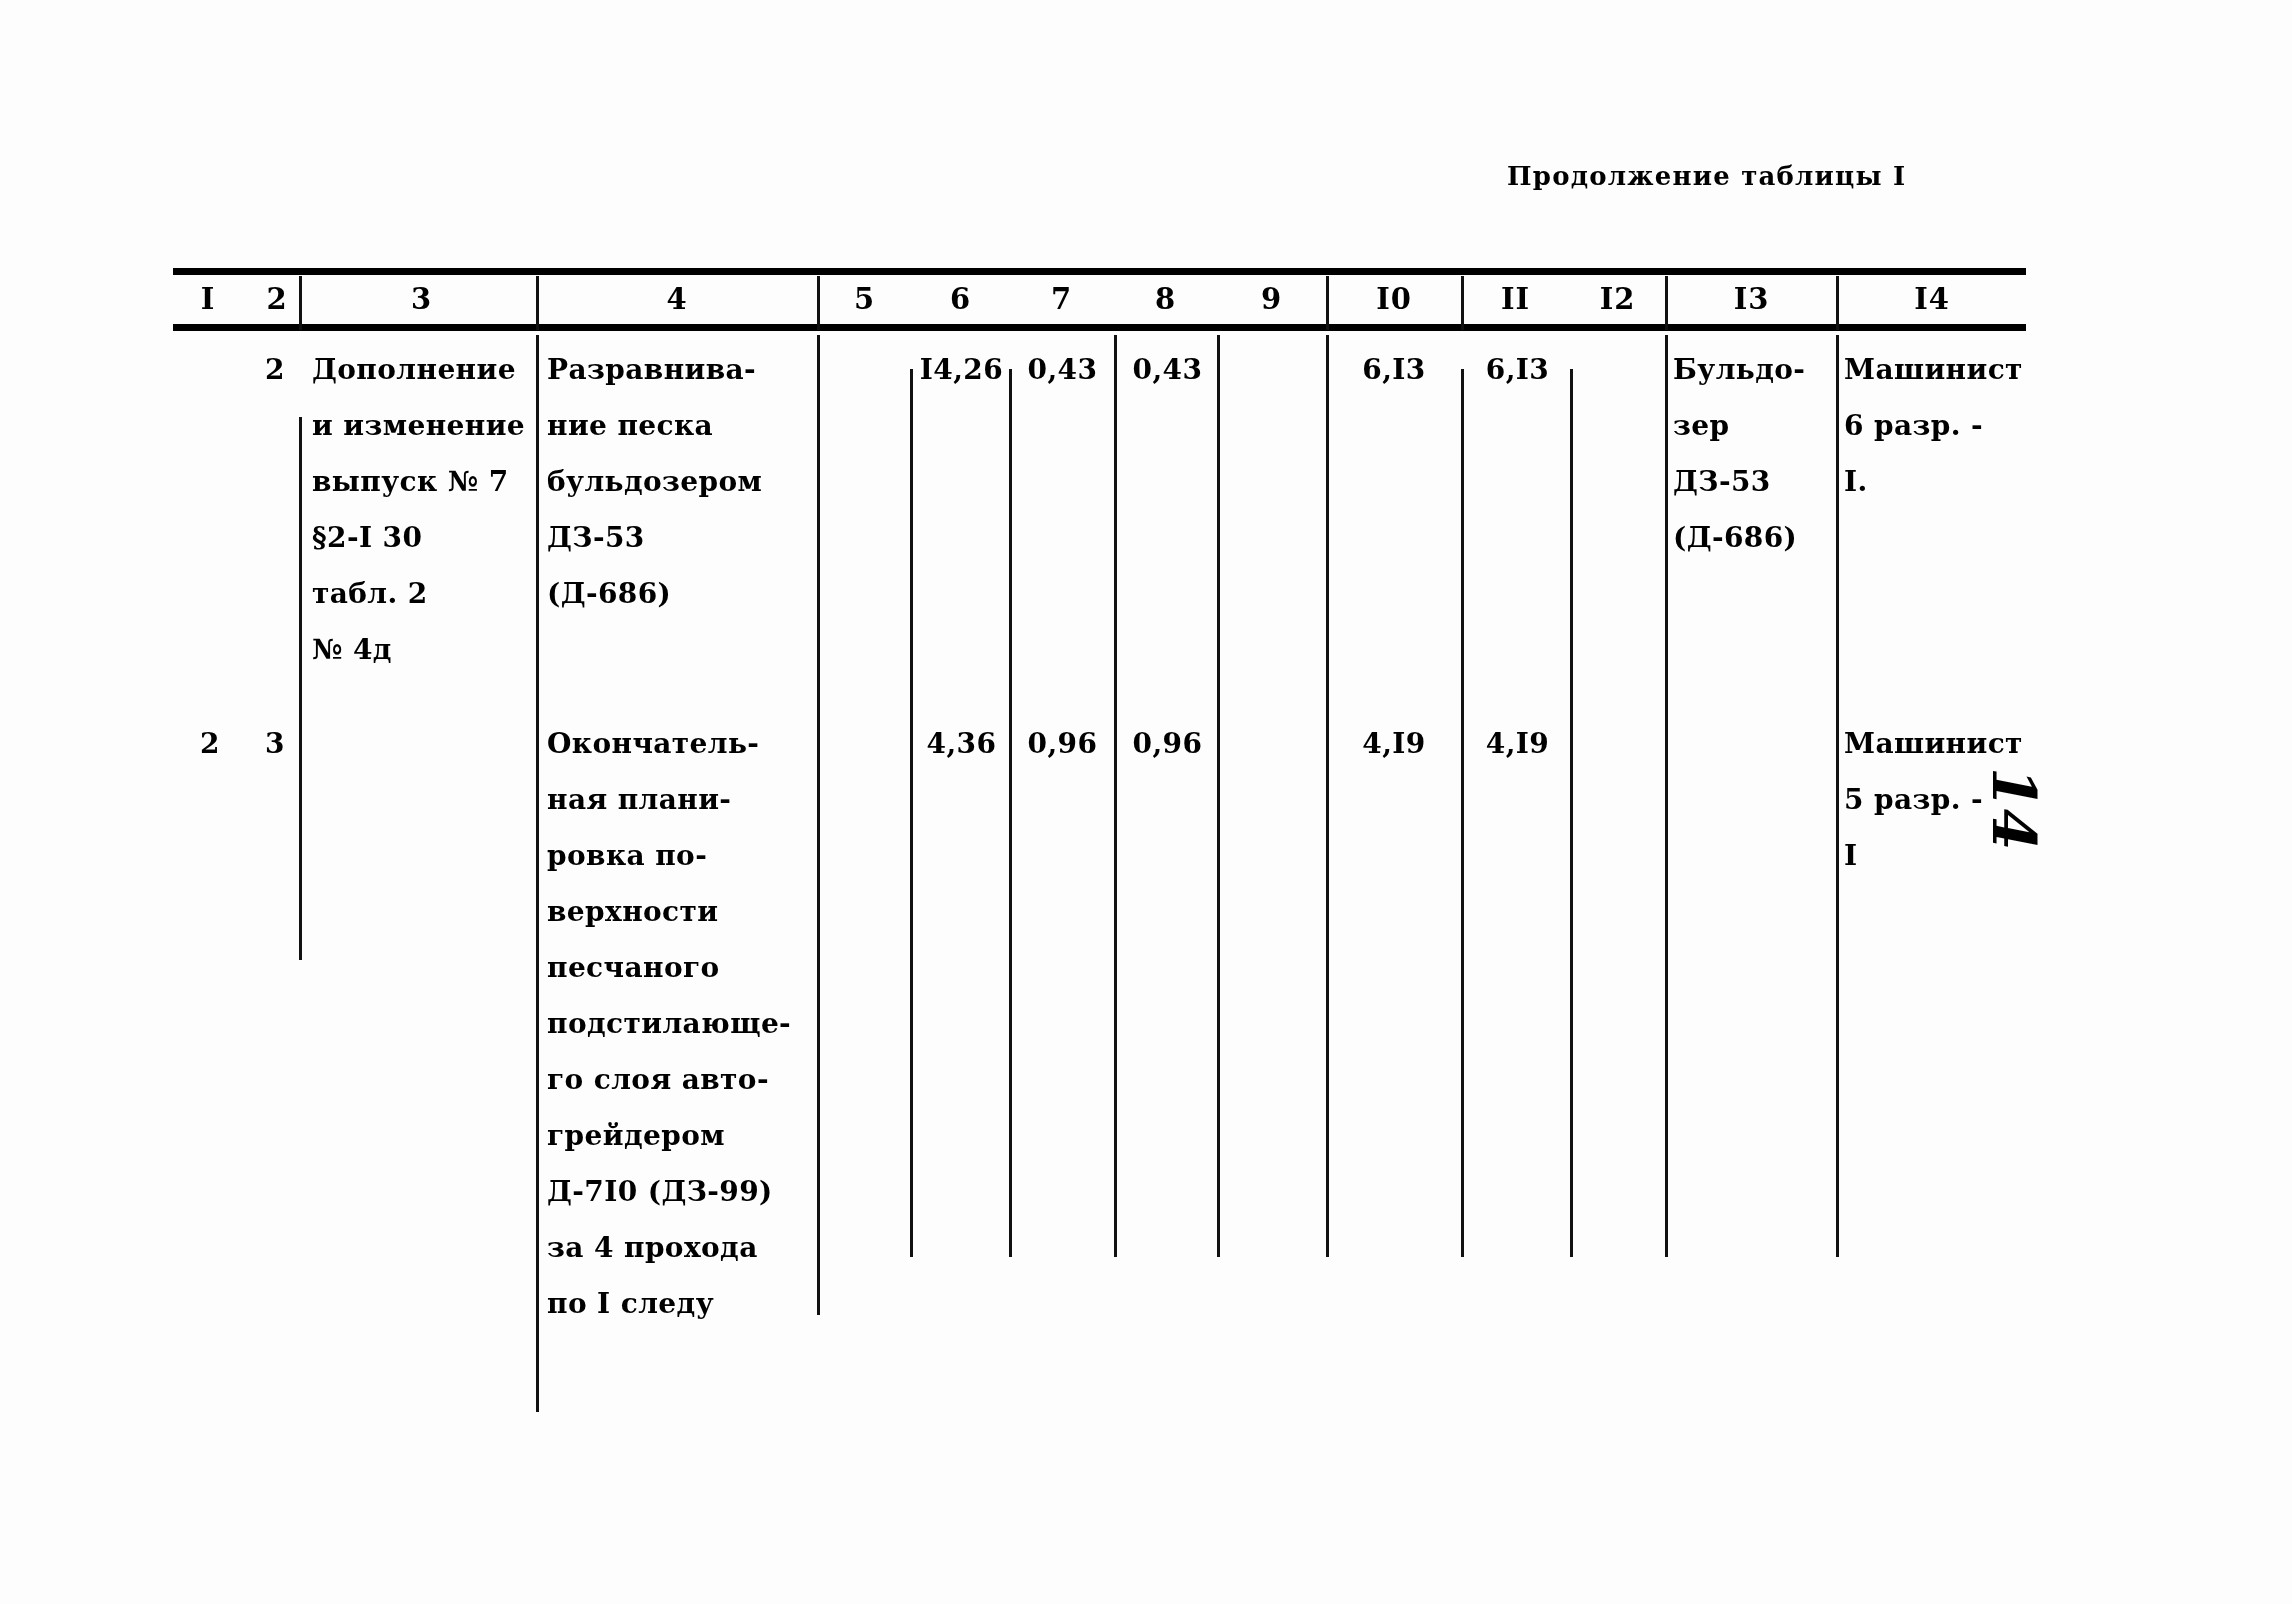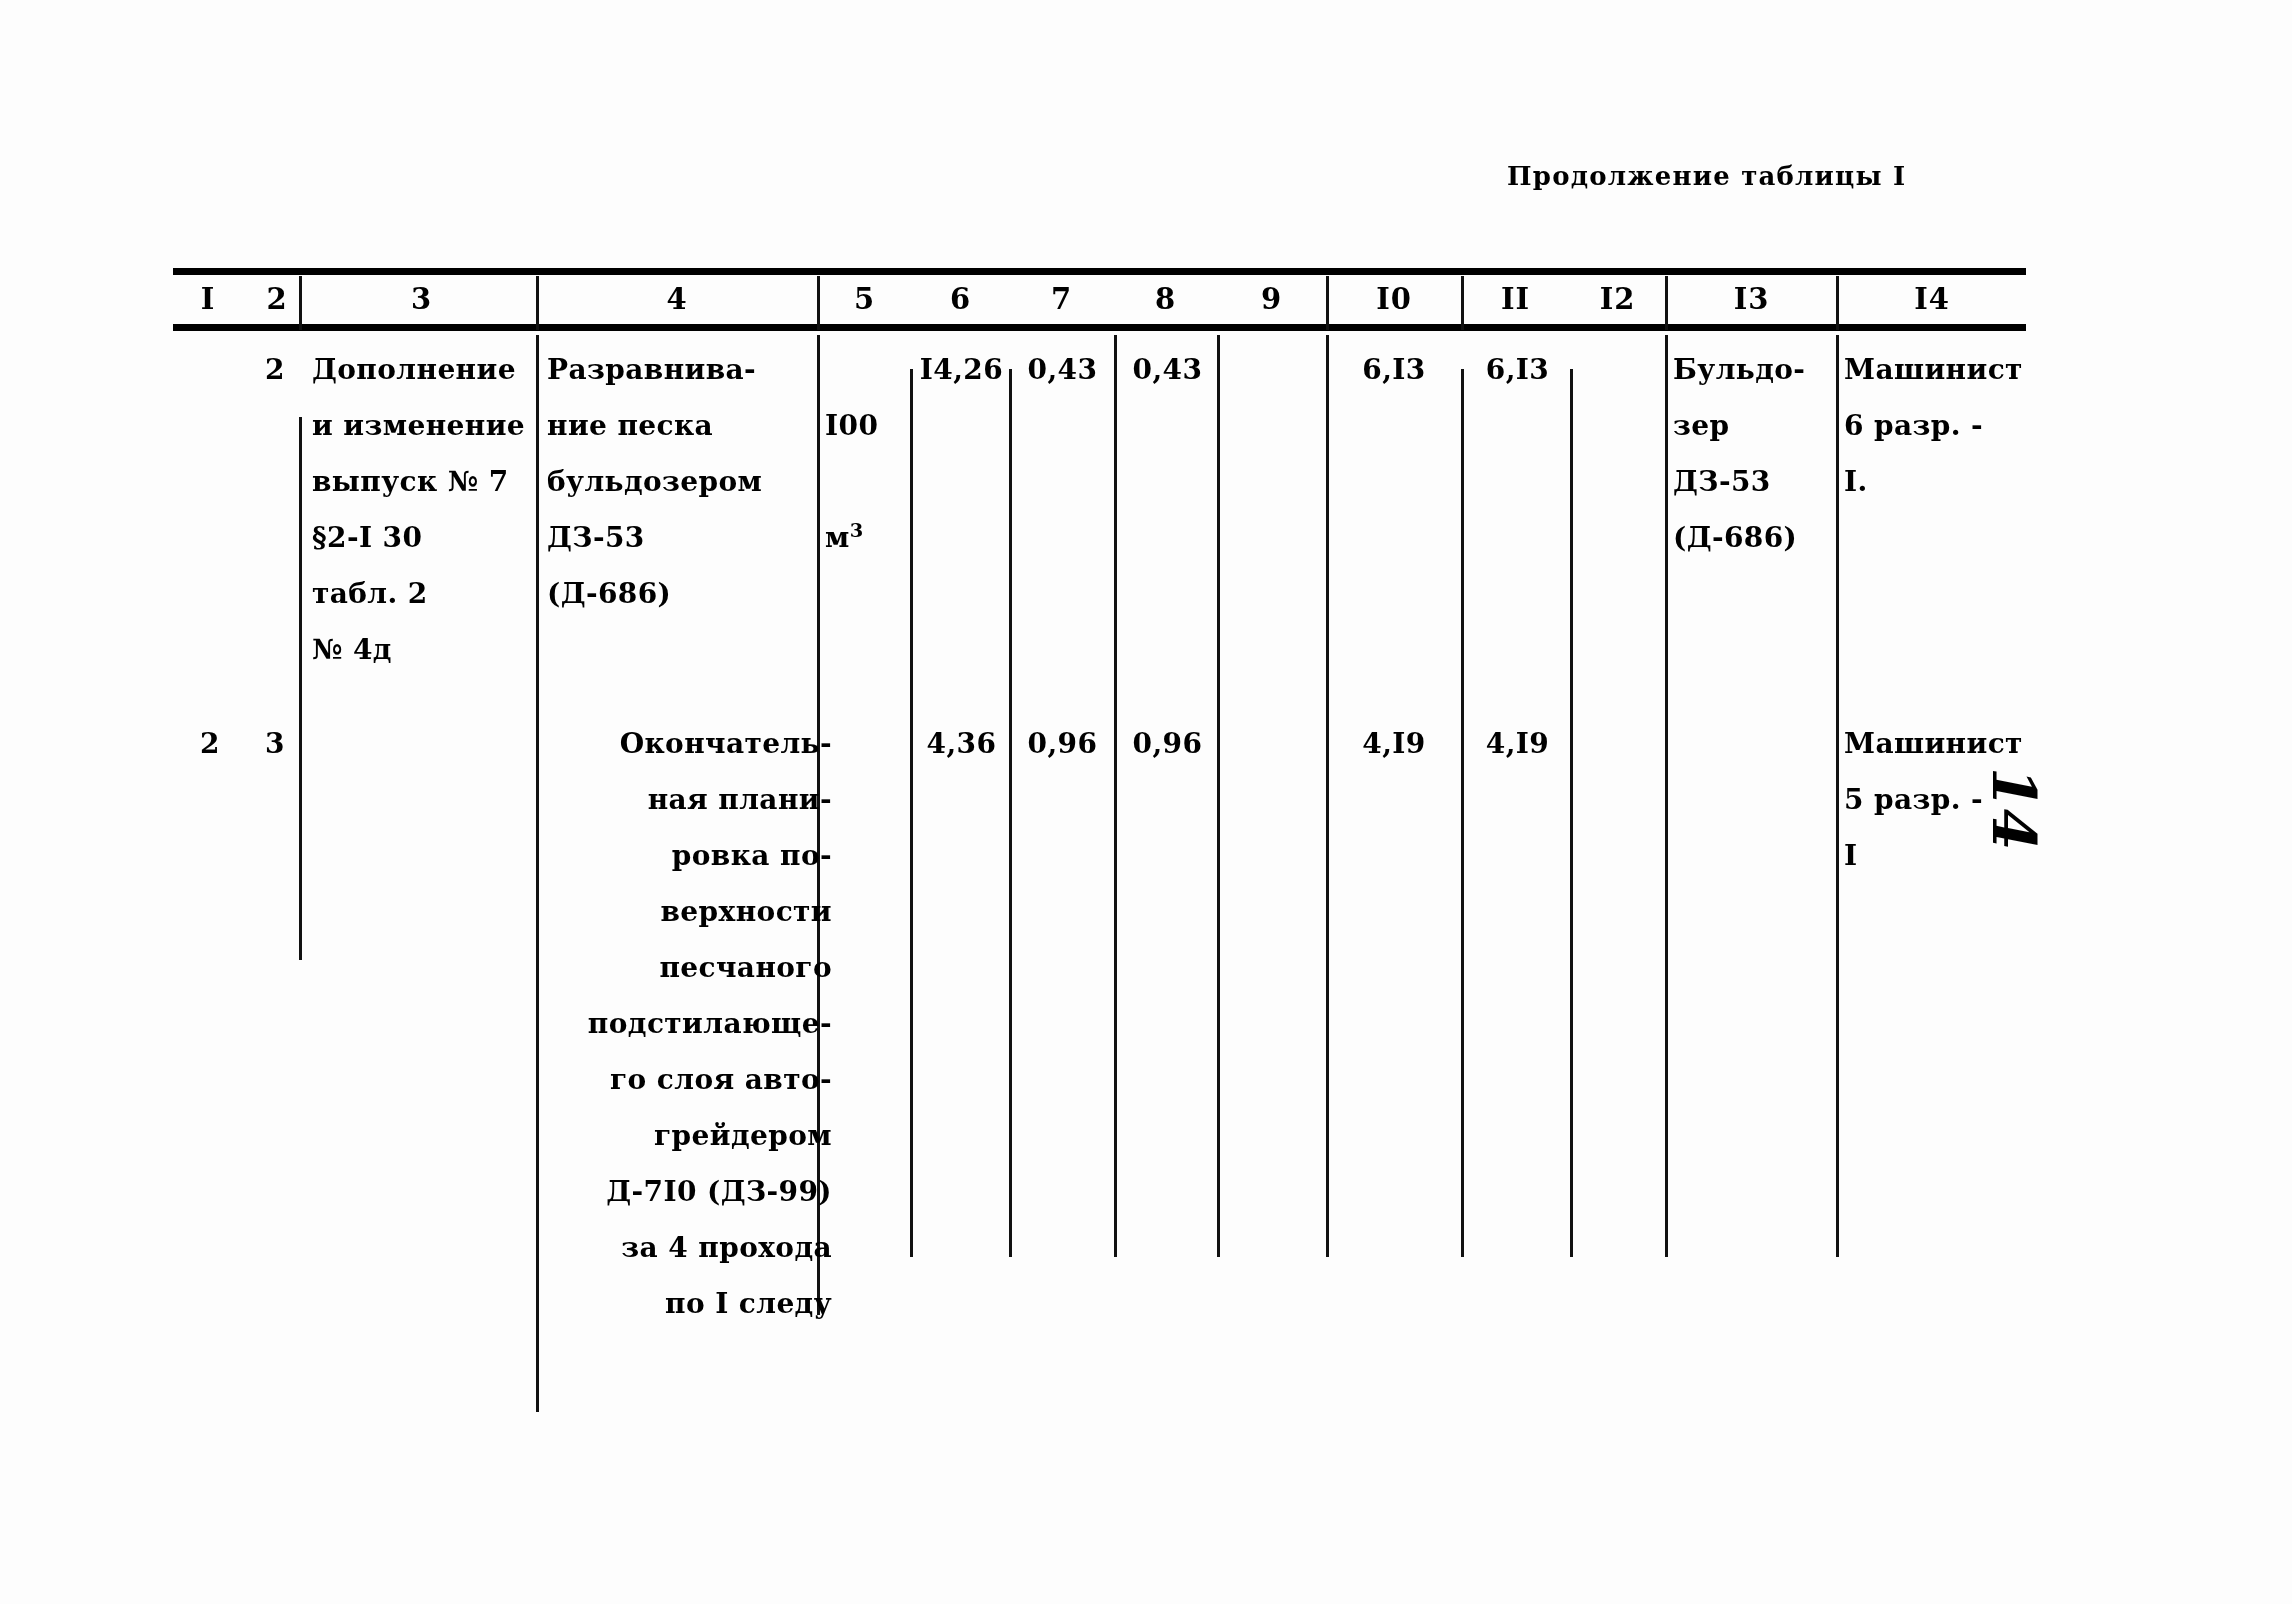--- a/index.html
+++ b/index.html
@@ -148,43 +148,39 @@
 выпуск № 7
 §2-I 30
 табл. 2
 № 4д</div>
   <div class="cell left" style="left:547px; top:342px; width:281px;">Разравнива-
 ние песка
 бульдозером
 ДЗ-53
 (Д-686)</div>
 
-  <div class="cell left" style="left:825px; top:342px; width:93px;">
-    <span>I00</span><br>
-    <span>м</span><span class="unit-sup">3</span>
-  </div>
 
   <div class="cell center" style="left:908px;  top:342px; width:107px;">I4,26</div>
   <div class="cell center" style="left:1011px; top:342px; width:103px;">0,43</div>
   <div class="cell center" style="left:1116px; top:342px; width:103px;">0,43</div>
   <div class="cell center" style="left:1221px; top:342px; width:103px;"></div>
   <div class="cell center" style="left:1329px; top:342px; width:130px;">6,I3</div>
   <div class="cell center" style="left:1465px; top:342px; width:105px;">6,I3</div>
   <div class="cell center" style="left:1574px; top:342px; width:87px;"></div>
   <div class="cell left" style="left:1673px; top:342px; width:171px;">Бульдо-
 зер
 ДЗ-53
 (Д-686)</div>
   <div class="cell left" style="left:1844px; top:342px; width:194px;">Машинист
 6 разр. -
 I.</div>
 
   <div class="cell center" style="left:179px; top:716px; width:62px;">2</div>
   <div class="cell center" style="left:248px; top:716px; width:54px;">3</div>
-  <div class="cell left" style="left:547px; top:716px; width:285px;text-align:right;">Окончатель-
+  <div class="cell left" style="left:547px; top:716px; width:285px;">Окончатель-
 ная плани-
 ровка по-
 верхности
 песчаного
 подстилающе-
 го слоя авто-
 грейдером
 Д-7I0 (ДЗ-99)
 за 4 прохода
 по I следу</div>

